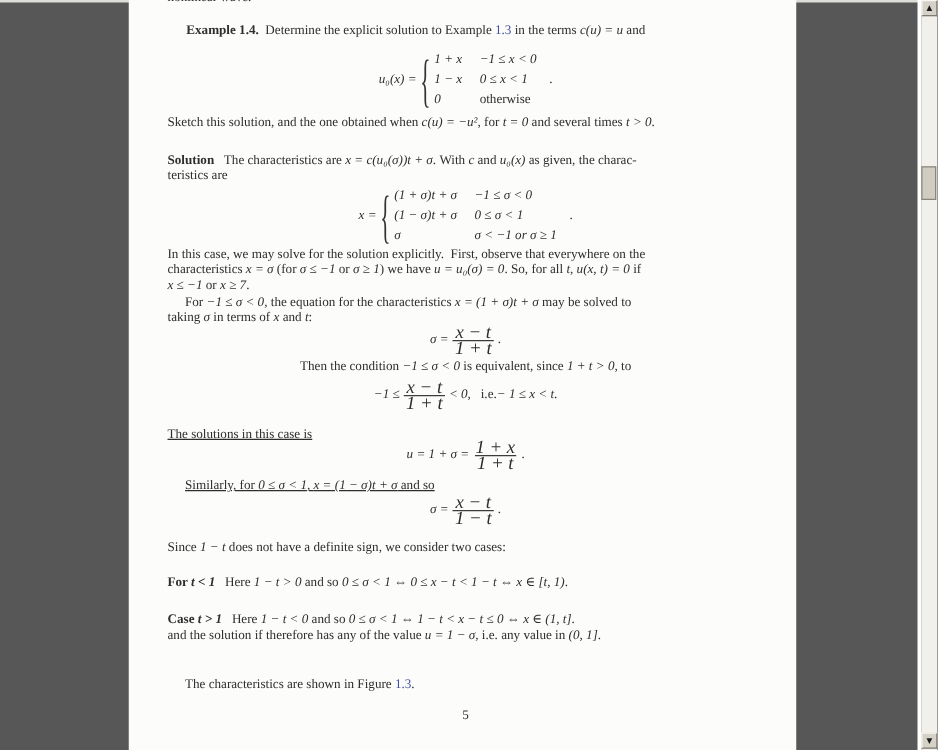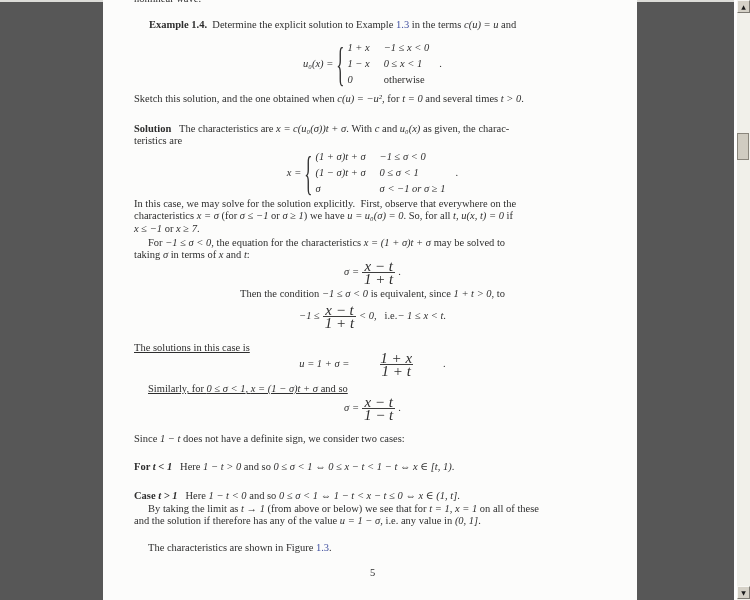--- a/index.html
+++ b/index.html
@@ -125,21 +125,21 @@
             <span class="d">1 + t</span>
           </span>
           <span class="s-it">&lt; 0,</span>
           <span class="s-rm">&nbsp;&nbsp; i.e. </span>
           <span class="s-it">− 1 ≤ x &lt; t</span>
           <span class="s-rm">.</span>
         </div>
         <div class="block" style="top: 342px; text-decoration: underline;">
           <div class="line"><span class="s-rm">The solutions in this case is</span></div>
         </div>
-        <div class="block eqblk" style="top: 352px; gap: 26px;">
+        <div class="block eqblk" style="top: 352px;">
           <span class="s-it">u = 1 + σ =</span>
           <span class="fr">
             <span class="n">1 + x</span>
             <span class="d">1 + t</span>
           </span>
           <span class="s-rm">.</span>
         </div>
         <div class="block" style="top: 383px; text-decoration: underline;">
           <div class="line" style="text-indent: 14px;"><span class="s-rm">Similarly, for </span><span class="s-it">0 ≤ σ &lt; 1</span><span class="s-rm">, </span><span class="s-it">x = (1 − σ)t + σ</span><span class="s-rm"> and so</span></div>
         </div>
@@ -154,21 +154,20 @@
         <div class="block" style="top: 433px;">
           <div class="line"><span class="s-rm">Since </span><span class="s-it">1 − t</span><span class="s-rm"> does not have a definite sign, we consider two cases:</span></div>
         </div>
         <div class="block" style="top: 461px;">
           <div class="line"><span class="s-bf">For </span><span class="s-bfit">t &lt; 1</span><span class="s-rm">&nbsp;&nbsp; Here </span><span class="s-it">1 − t &gt; 0</span><span class="s-rm"> and so </span><span class="s-it">0 ≤ σ &lt; 1  ⇔  0 ≤ x − t &lt; 1 − t  ⇔  x ∈ [t, 1)</span><span class="s-rm">.</span></div>
         </div>
         <div class="block" style="top: 490px;">
           <div class="line"><span class="s-bf">Case </span><span class="s-bfit">t &gt; 1</span><span class="s-rm">&nbsp;&nbsp; Here </span><span class="s-it">1 − t &lt; 0</span><span class="s-rm"> and so </span><span class="s-it">0 ≤ σ &lt; 1  ⇔  1 − t &lt; x − t ≤ 0  ⇔  x ∈ (1, t]</span><span class="s-rm">.</span></div>
         </div>
         <div class="block" style="top: 503px;">
-          <div class="line" style="text-indent: 14px;"><span class="s-rm">By taking the limit as </span><span class="s-it">t → 1</span><span class="s-rm"> (from above or below) we see that for </span><span class="s-it">t = 1</span><span class="s-rm">, </span><span class="s-it">x = 1</span><span class="s-rm"> on all of these</span></div>
           <div class="line"><span class="s-rm">and the solution if therefore has any of the value </span><span class="s-it">u = 1 − σ</span><span class="s-rm">, i.e. any value in </span><span class="s-it">(0, 1]</span><span class="s-rm">.</span></div>
         </div>
         <div class="block" style="top: 542px;">
           <div class="line" style="text-indent: 14px;"><span class="s-rm">The characteristics are shown in Figure </span><span class="s-link">1.3</span><span class="s-rm">.</span></div>
         </div>
         <div class="block center" style="top: 567px;">
           <div class="line"><span class="s-rm">5</span></div>
         </div>
       </div>
   </div>

